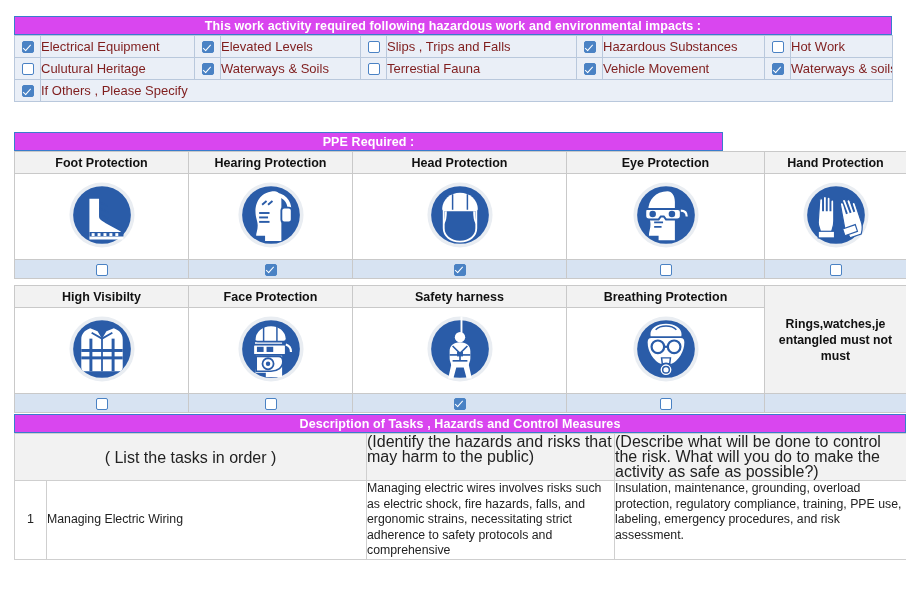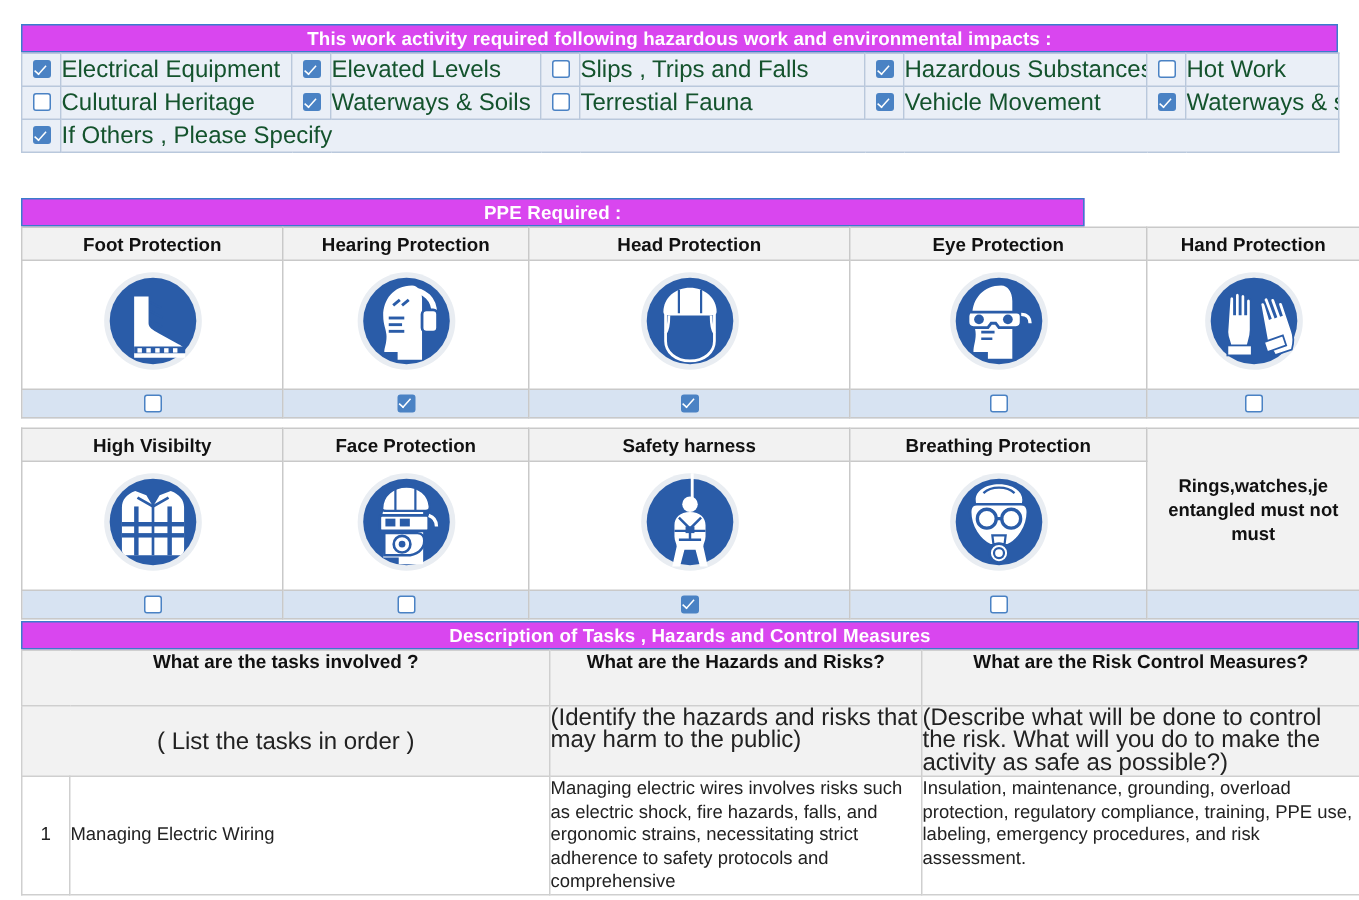--- a/index.html
+++ b/index.html
@@ -57,22 +57,22 @@
     height: 21px;
     padding: 0;
     background: #eaeff7;
     vertical-align: middle;
   }
   .cb-cell {
     width: 26px;
     text-align: center;
   }
   .lbl-cell {
-    font-size: 16px;
-    color: #14532d;
+    font-size: 13px;
+    color: #7f1d1d;
     padding-left: 5px;
     white-space: nowrap;
     overflow: hidden;
   }
 
   .cbox {
     display: inline-block;
     width: 12px;
     height: 12px;
     box-sizing: border-box;
@@ -477,25 +477,20 @@
     <div class="band">Description of Tasks , Hazards and Control Measures</div>
     <table class="desc-table">
       <colgroup>
         <col style="width:32px">
           <col style="width:320px">
           <col style="width:248px">
           <col style="width:292px">
       </colgroup>
       <tbody>
         <tr>
-          <td class="dh" colspan="2">What are the tasks involved ?</td>
-          <td class="dh">What are the Hazards and Risks?</td>
-          <td class="dh">What are the Risk Control Measures?</td>
-        </tr>
-        <tr>
           <td class="dsub center" colspan="2" style="height:46px">( List the tasks in order )</td>
           <td class="dsub">(Identify the hazards and risks that may harm to the public)</td>
           <td class="dsub">(Describe what will be done to control the risk. What will you do to make the activity as safe as possible?)</td>
         </tr>
         <tr>
           <td class="dcell num">1</td>
           <td class="dcell task">Managing Electric Wiring</td>
           <td class="dcell">Managing electric wires involves risks such as electric shock, fire hazards, falls, and ergonomic strains, necessitating strict adherence to safety protocols and comprehensive</td>
           <td class="dcell">Insulation, maintenance, grounding, overload protection, regulatory compliance, training, PPE use, labeling, emergency procedures, and risk assessment.</td>
         </tr>

